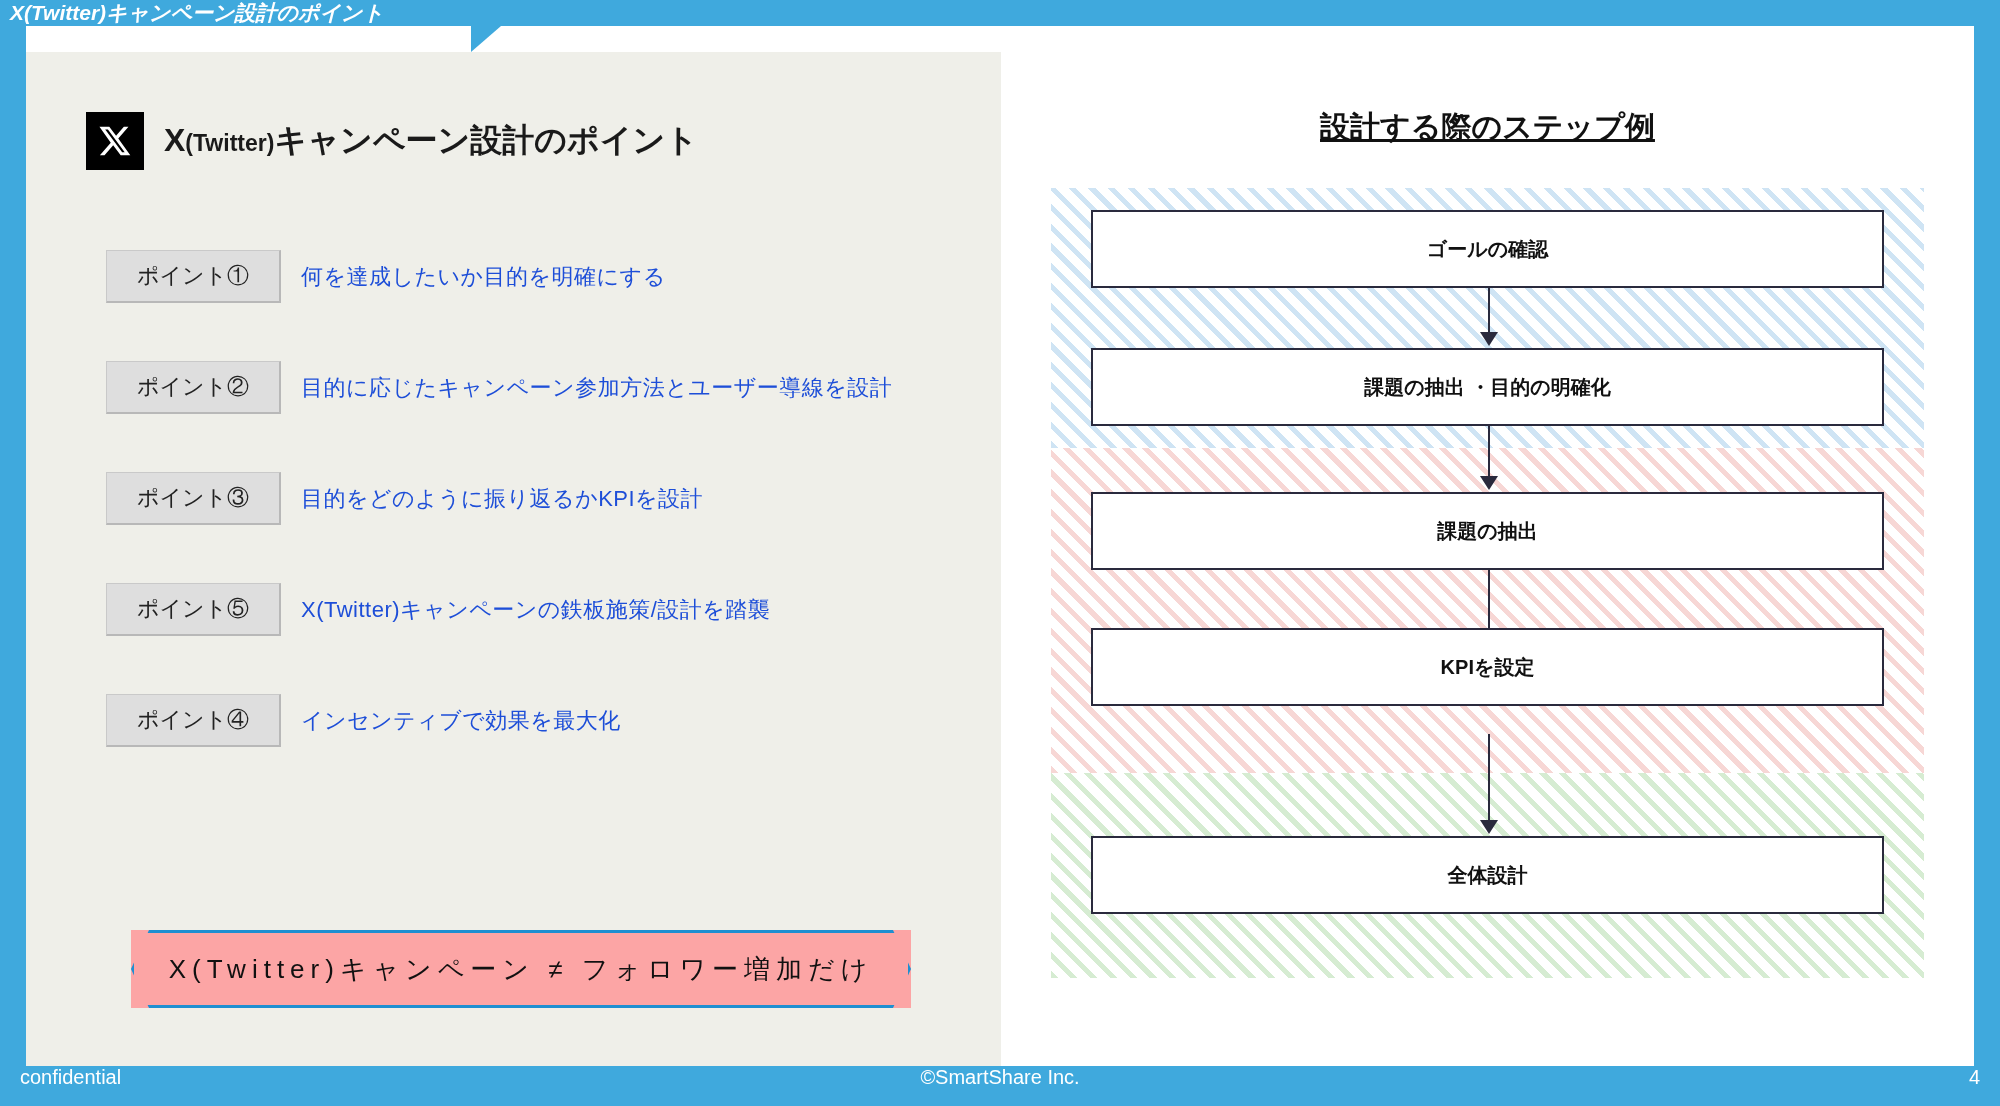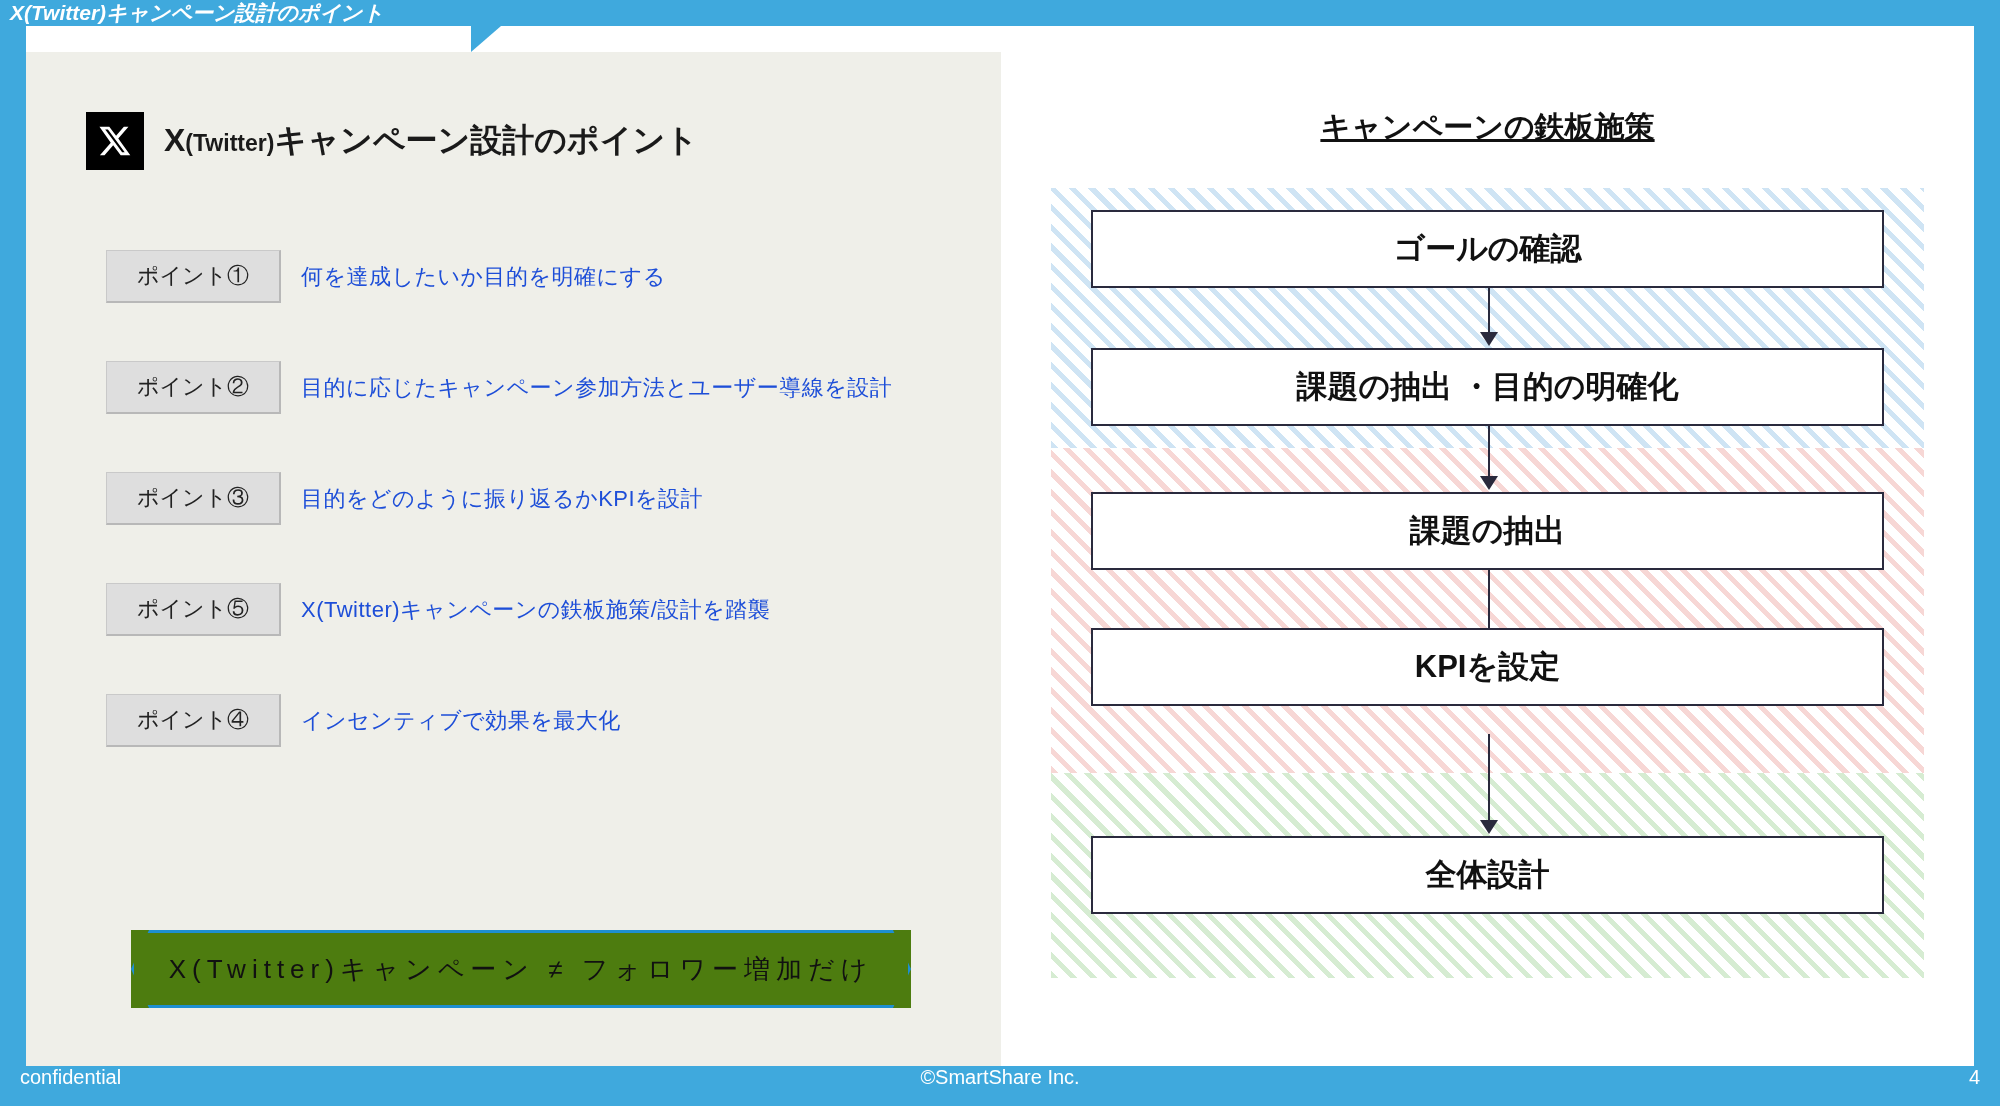--- a/index.html
+++ b/index.html
@@ -102,21 +102,21 @@
     color: #1d4ed8;
     letter-spacing: .5px;
   }
 
   .callout {
     position: absolute;
     left: 105px;
     bottom: 58px;
     width: 780px;
     height: 78px;
-    background: #4d7c0f;
+    background: #fca5a5;
   }
   .callout-border {
     position: absolute;
     inset: 0;
     border: 3px solid #1e8fd1;
     clip-path: polygon(18px 0, calc(100% - 18px) 0, 100% 50%, calc(100% - 18px) 100%, 18px 100%, 0 50%);
   }
   .callout-text {
     position: absolute;
     inset: 0;
@@ -157,21 +157,21 @@
   }
   .flow-box {
     position: absolute;
     left: 40px; right: 40px;
     height: 78px;
     background: #fff;
     border: 2.5px solid #2a2a3d;
     display: flex;
     align-items: center;
     justify-content: center;
-    font-size: 31px;
+    font-size: 20px;
     font-weight: 700;
     color: #111;
   }
   .arrow {
     position: absolute;
     left: 50%;
     transform: translateX(-50%);
     width: 0;
   }
   .arrow-line {
@@ -253,21 +253,21 @@
       </div>
 
       <div class="callout">
         <div class="callout-border"></div>
         <div class="callout-text">X(Twitter)キャンペーン  ≠   フォロワー増加だけ</div>
       </div>
 
     </div>
 
     <div class="right-col">
-      <div class="right-title">キャンペーンの鉄板施策</div>
+      <div class="right-title">設計する際のステップ例</div>
 
       <div class="flow-wrap">
         <div class="flow-zone zone-blue"></div>
         <div class="flow-zone zone-red"></div>
         <div class="flow-zone zone-green"></div>
 
         <div class="flow-box" style="top:22px">ゴールの確認</div>
         <div class="arrow" style="top:100px">
           <div class="arrow-line" style="height:44px"></div>
             <div class="arrow-head"></div>

